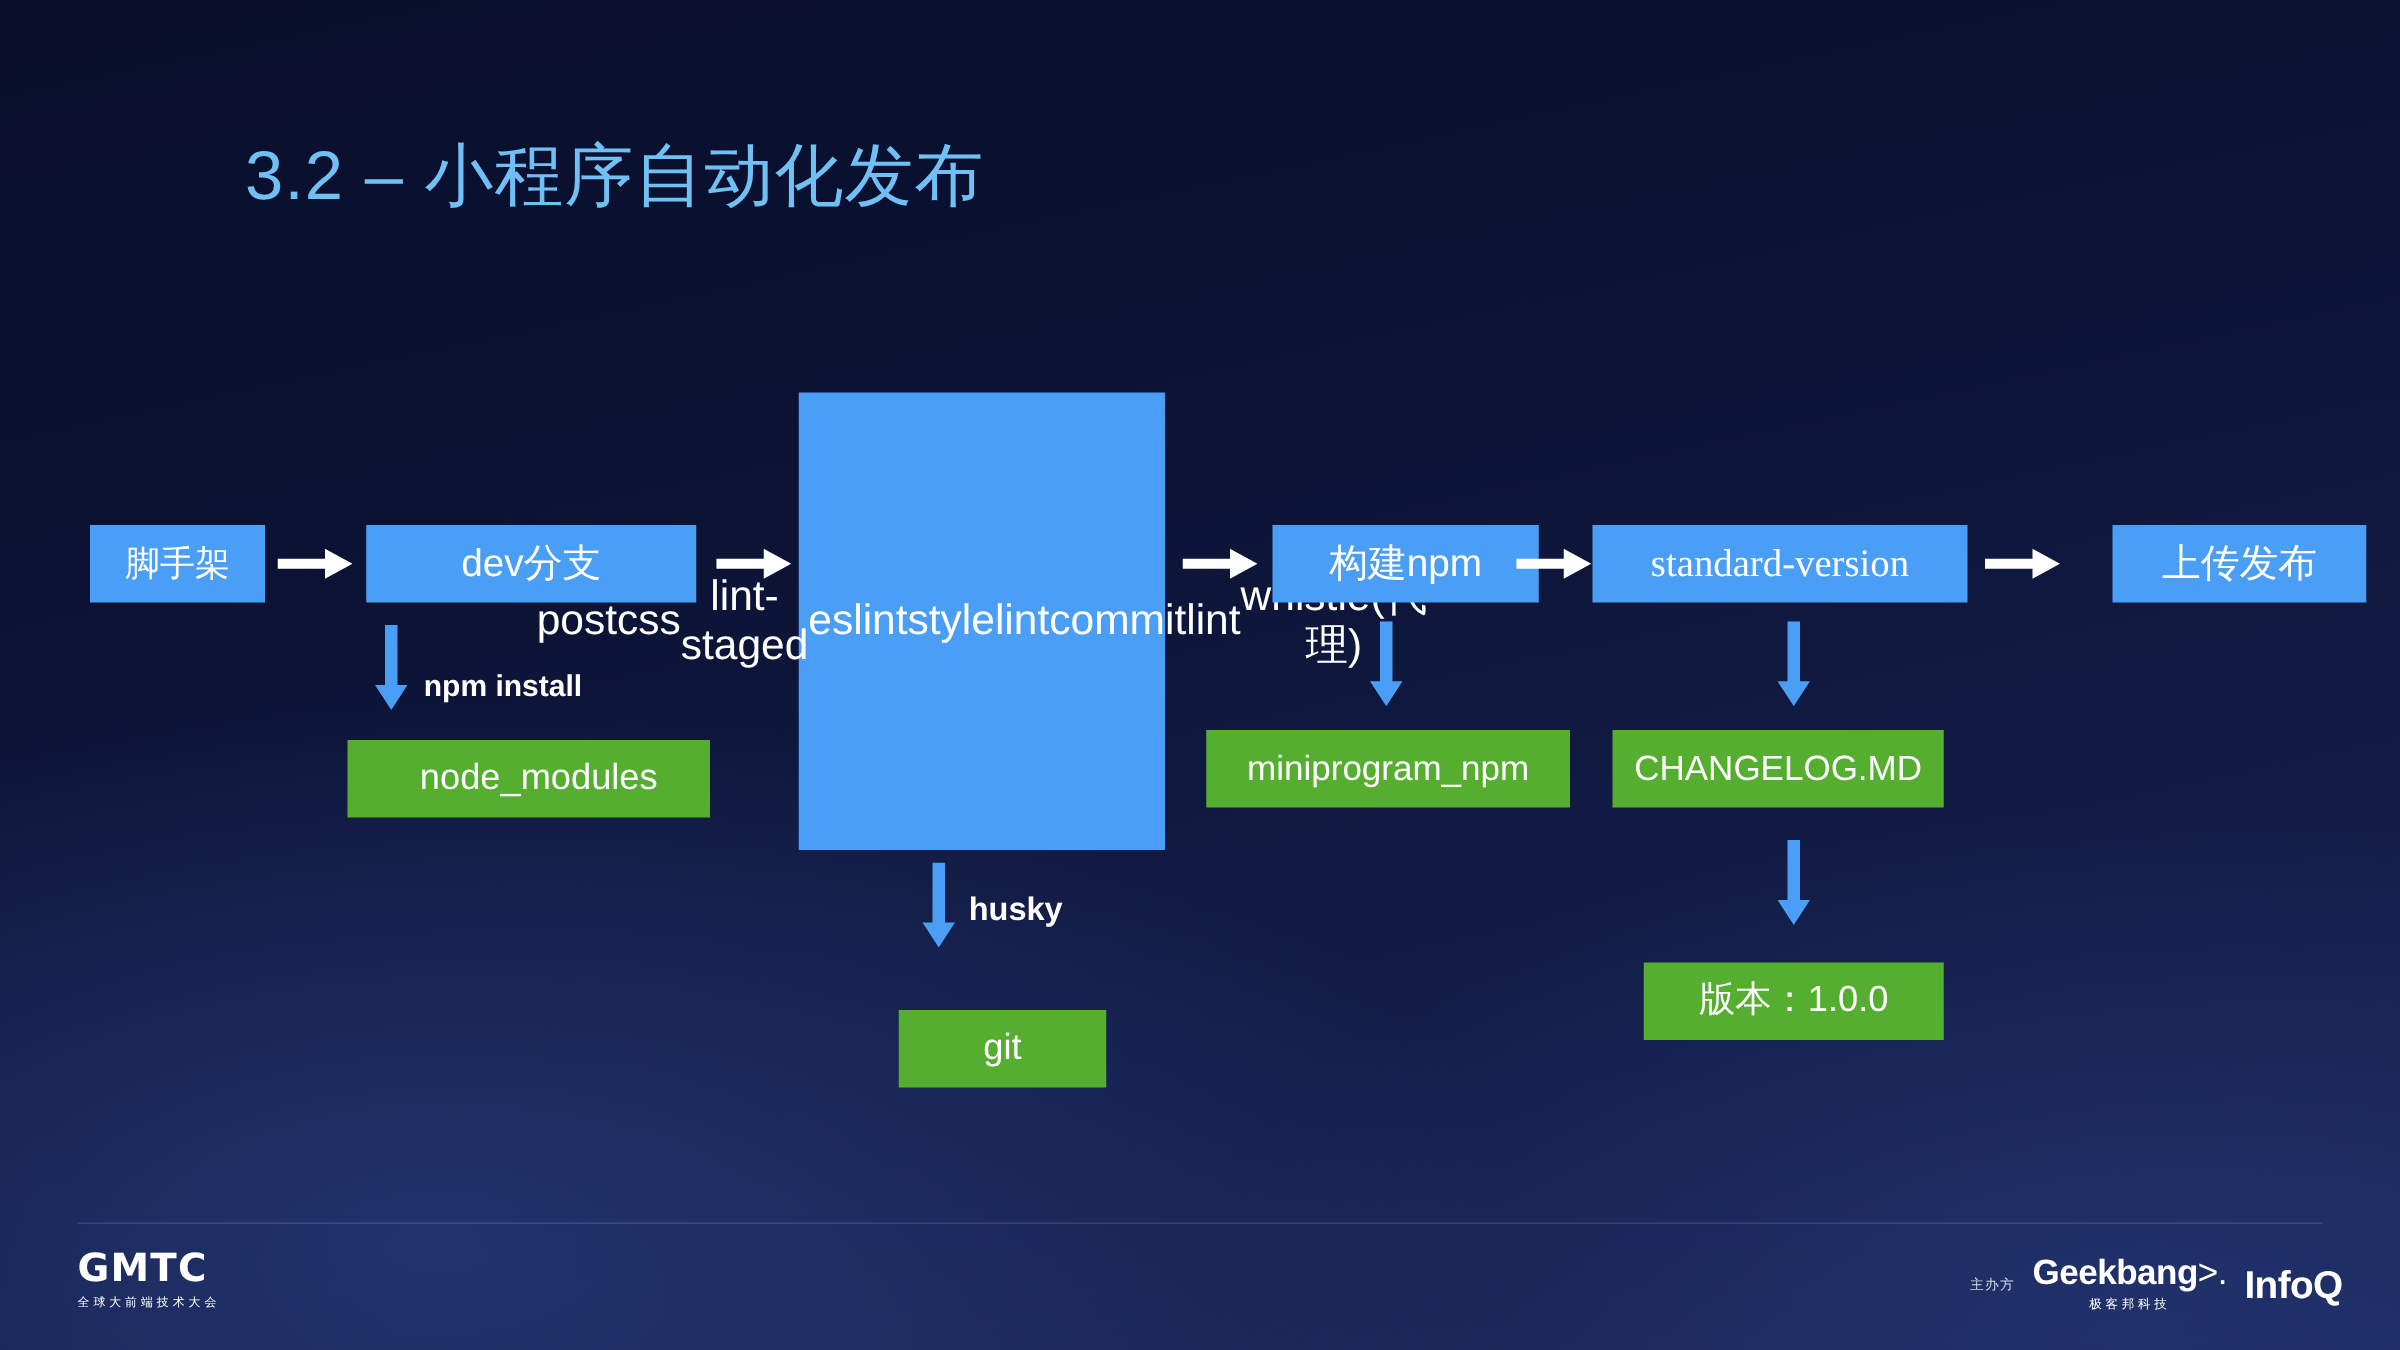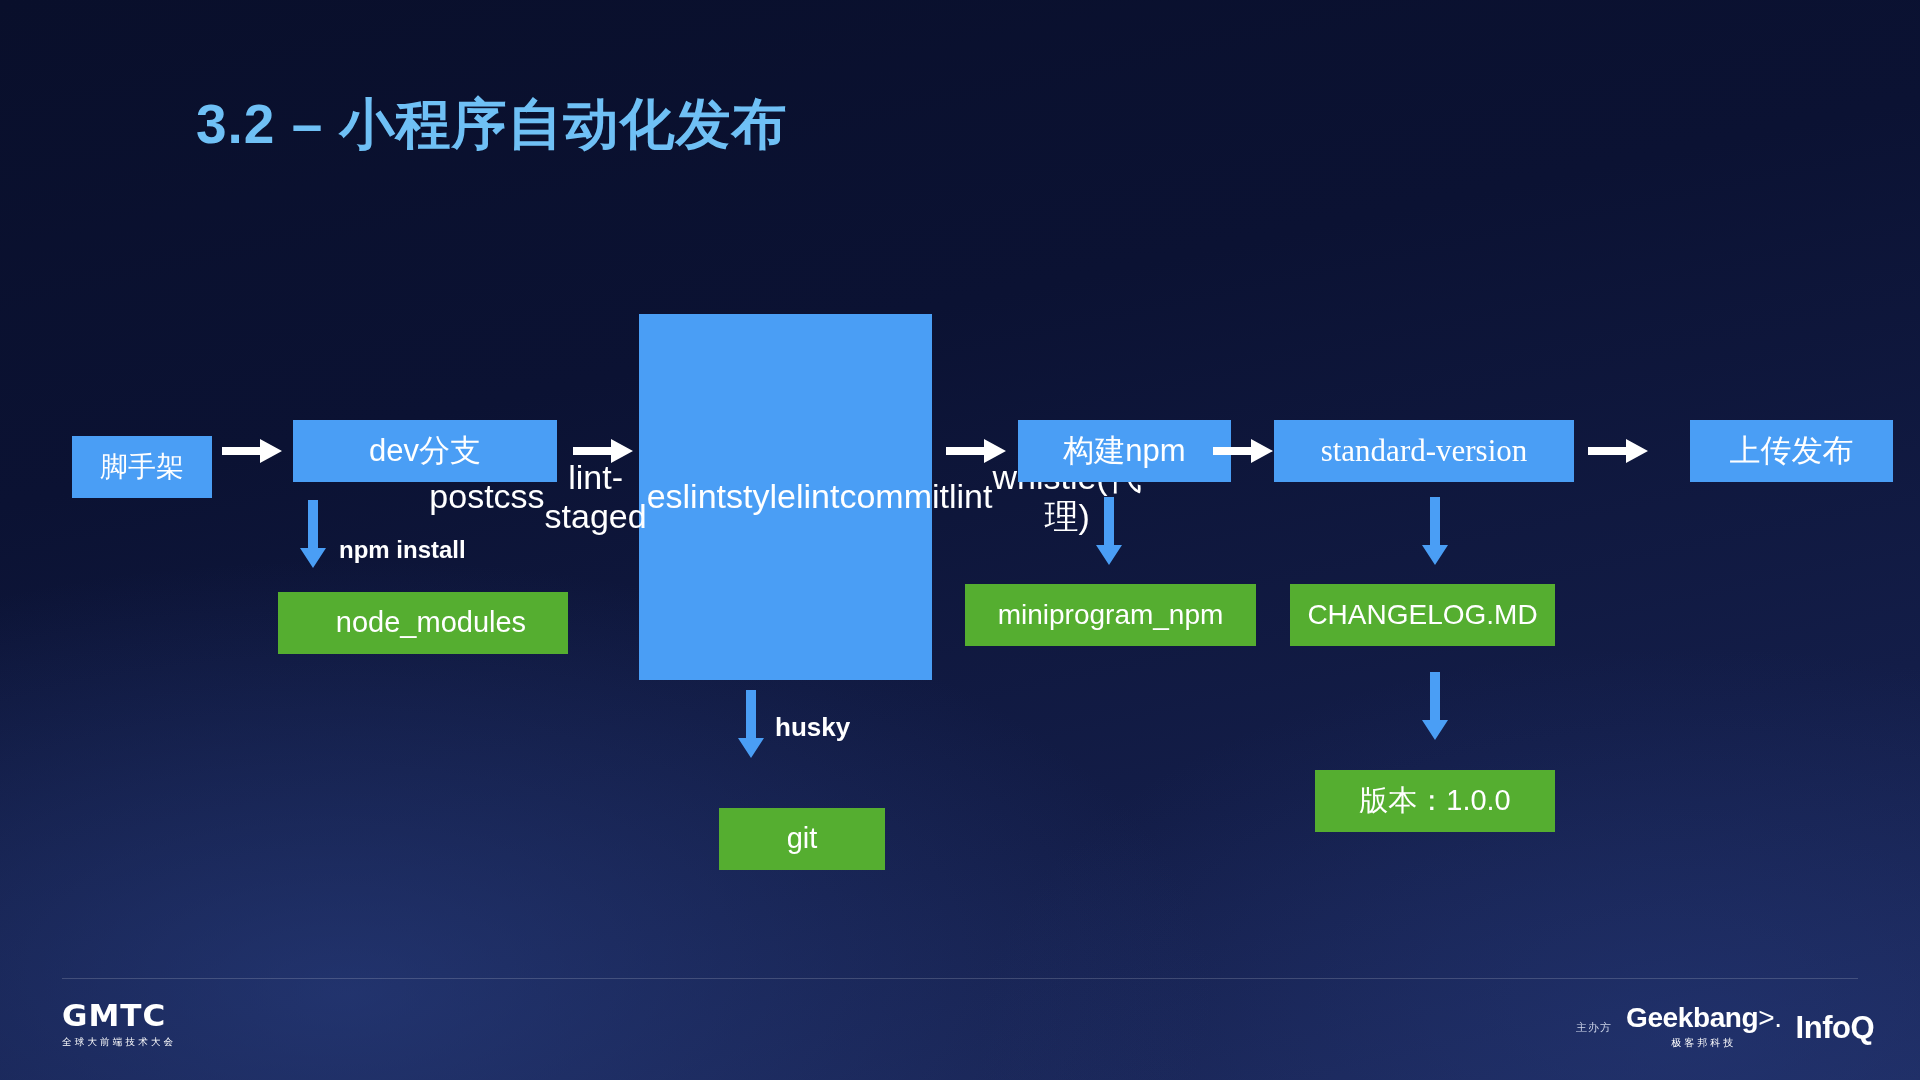--- a/index.html
+++ b/index.html
@@ -11,24 +11,24 @@
   }
   #slide{
     position:absolute;inset:0;
     background:
       radial-gradient(ellipse 1400px 700px at 18% 92%, rgba(46,70,140,0.55) 0%, rgba(46,70,140,0.0) 62%),
       radial-gradient(ellipse 1100px 600px at 88% 96%, rgba(40,62,130,0.42) 0%, rgba(40,62,130,0) 65%),
       linear-gradient(168deg,#090f2b 0%, #0b1233 34%, #131d48 72%, #1d2a5e 100%);
   }
   
   #title{
-    position:absolute;left:196px;top:88px;
+    position:absolute;left:196px;top:104px;
     font-size:55px;letter-spacing:1px;
     color:#6fc0f5;
-    font-weight:700;
+    font-weight:400;
     white-space:nowrap;
   }
   
   .box{
     position:absolute;
     display:flex;align-items:center;justify-content:center;
     text-align:center;
     color:#ffffff;
     box-sizing:border-box;
     line-height:1.16;
@@ -74,21 +74,21 @@
     white-space:nowrap;
   }
 </style>
 </head>
 <body>
 
 <div id="slide">
 
   <div id="title">3.2 – 小程序自动化发布</div>
 
-  <div class="box blue" style="left:72px;top:436px;width:140px;height:62px;font-size:28px;">
+  <div class="box blue" style="left:72px;top:420px;width:140px;height:62px;font-size:28px;">
     <span>脚手架</span>
   </div>
 
   <svg class="harrow" style="left:222px;top:438px;width:60px;height:26px;" viewBox="0 0 60 26">
     <path d="M0 9 H38 V1 L60 13 L38 25 V17 H0 Z" fill="#ffffff"></path>
   </svg>
 
   <div class="box blue" style="left:293px;top:420px;width:264px;height:62px;font-size:31px;">
     <span>dev分支</span>
   </div>

